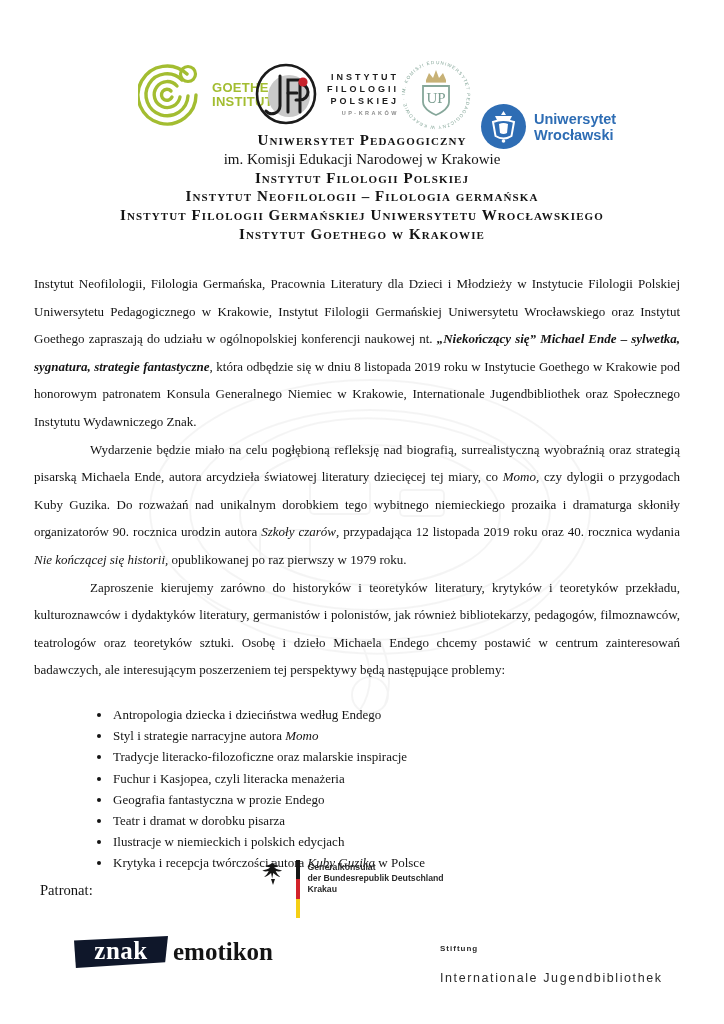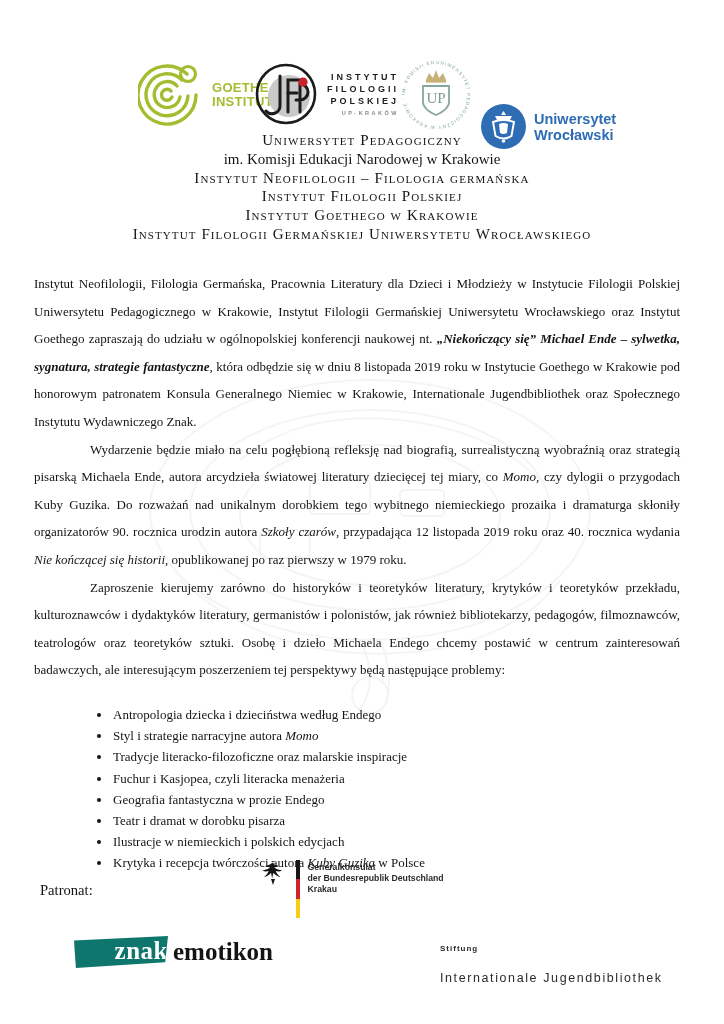--- a/index.html
+++ b/index.html
@@ -19,36 +19,36 @@
   .logo-ifp{left:254px;top:2px;text-align:right;}
   .ifp-text{margin-left:9px;font-family:"Liberation Sans",sans-serif;}
   .ifp-text .big{font-size:9px;letter-spacing:3px;line-height:12px;color:#1c1c1c;font-weight:600;}
   .ifp-text .small{margin-top:3px;font-size:5.5px;letter-spacing:2.5px;color:#8a8a8a;font-weight:600;}
   .logo-up{left:399px;top:0px;}
   .logo-uwr{left:480px;top:14px;margin-top:31px;}
   .uwr-text{margin-left:7px;font-family:"Liberation Sans",sans-serif;font-size:14.5px;
     line-height:16px;font-weight:600;}
   
   .lhead{position:absolute;left:0;top:131px;width:724px;text-align:center;line-height:18.8px;}
-  .hl-caps{font-variant:small-caps;font-weight:normal;font-size:15px;letter-spacing:1.1px;}
+  .hl-caps{font-variant:small-caps;font-weight:bold;font-size:15px;letter-spacing:1.1px;}
   .hl-plain{font-size:15px;}
   
   .bodytext{position:absolute;left:34px;top:270px;width:646px;font-size:13px;line-height:27.6px;
     text-align:justify;}
   .para{margin:0;}
   .para.indent{text-indent:56px;}
   .seg-bolditalic{font-weight:bold;font-style:italic;}
   .seg-italic{font-style:italic;}
   ul.topics{margin:20px 0 0 0;padding-left:78px;line-height:21.2px;text-align:left;}
   ul.topics li{padding-left:1px;}
   .patronat{position:absolute;left:40px;top:882px;font-size:14.6px;}
   
   .logo-znak{position:absolute;left:74px;top:936px;display:flex;align-items:center;}
-  .znak-box{display:flex;align-items:center;justify-content:flex-end;width:94px;height:32px;
-    background:#0f766e;clip-path:polygon(0 14%,100% 0,97% 82%,2% 100%);}
+  .znak-box{display:flex;align-items:center;justify-content:center;width:94px;height:32px;
+    background:#0f172a;clip-path:polygon(0 14%,100% 0,97% 82%,2% 100%);}
   .znak-box span{color:#fff;font-weight:bold;font-size:25px;letter-spacing:.5px;
     font-family:"Liberation Serif",serif;transform:translateY(-1px);}
   .znak-rest{margin-left:5px;font-weight:bold;font-size:25px;font-family:"Liberation Serif",serif;}
   .logo-consulate{position:absolute;left:258px;top:858px;display:flex;}
   .flagbar{width:3.5px;height:58px;margin:2px 8px 0 8px;display:flex;flex-direction:column;}
   .flagbar i{flex:1;}
   .consulate-text{font-family:"Liberation Sans",sans-serif;font-size:8.7px;line-height:11px;
     font-weight:600;color:#2a2a2a;margin-top:4px;}
   .logo-ijb{position:absolute;left:440px;top:944px;font-family:"Liberation Sans",sans-serif;color:#2b2b2b;}
   .ijb-top{font-size:8px;letter-spacing:1px;font-weight:600;}
@@ -144,24 +144,24 @@
         <div>Uniwersytet</div>
         <div>Wrocławski</div>
       </div>
     </div>
   </div>
 
   <div class="lhead">
     <div>
         <div class="hl-caps">Uniwersytet Pedagogiczny</div>
         <div class="hl-plain">im. Komisji Edukacji Narodowej w Krakowie</div>
+        <div class="hl-caps">Instytut Filologii Polskiej</div>
         <div class="hl-caps">Instytut Neofilologii – Filologia germańska</div>
-        <div class="hl-caps">Instytut Filologii Polskiej</div>
+        <div class="hl-caps">Instytut Filologii Germańskiej Uniwersytetu Wrocławskiego</div>
         <div class="hl-caps">Instytut Goethego w Krakowie</div>
-        <div class="hl-caps">Instytut Filologii Germańskiej Uniwersytetu Wrocławskiego</div>
       </div>
   </div>
 
   <div class="bodytext">
     <div>
         <p class="para"><span>Instytut Neofilologii, Filologia Germańska, Pracownia Literatury dla Dzieci i Młodzieży w Instytucie Filologii Polskiej Uniwersytetu Pedagogicznego w Krakowie, Instytut Filologii Germańskiej Uniwersytetu Wrocławskiego oraz Instytut Goethego zapraszają do udziału w ogólnopolskiej konferencji naukowej nt. </span><span class="seg-bolditalic">„Niekończący się” Michael Ende – sylwetka, sygnatura, strategie fantastyczne</span><span>, która odbędzie się w dniu 8 listopada 2019 roku w Instytucie Goethego w Krakowie pod honorowym patronatem Konsula Generalnego Niemiec w Krakowie, Internationale Jugendbibliothek oraz Społecznego Instytutu Wydawniczego Znak.</span></p>
         <p class="para indent"><span>Wydarzenie będzie miało na celu pogłębioną refleksję nad biografią, surrealistyczną wyobraźnią oraz strategią pisarską Michaela Ende, autora arcydzieła światowej literatury dziecięcej tej miary, co </span><span class="seg-italic">Momo,</span><span> czy dylogii o przygodach Kuby Guzika. Do rozważań nad unikalnym dorobkiem tego wybitnego niemieckiego prozaika i dramaturga skłoniły organizatorów 90. rocznica urodzin autora </span><span class="seg-italic">Szkoły czarów</span><span>, przypadająca 12 listopada 2019 roku oraz 40. rocznica wydania </span><span class="seg-italic">Nie kończącej się historii,</span><span> opublikowanej po raz pierwszy w 1979 roku.</span></p>
         <p class="para indent"><span>Zaproszenie kierujemy zarówno do historyków i teoretyków literatury, krytyków i teoretyków przekładu, kulturoznawców i dydaktyków literatury, germanistów i polonistów, jak również bibliotekarzy, pedagogów, filmoznawców, teatrologów oraz teoretyków sztuki. Osobę i dzieło Michaela Endego chcemy postawić w centrum zainteresowań badawczych, ale interesującym poszerzeniem tej perspektywy będą następujące problemy:</span></p>
       </div>
     <ul class="topics">

